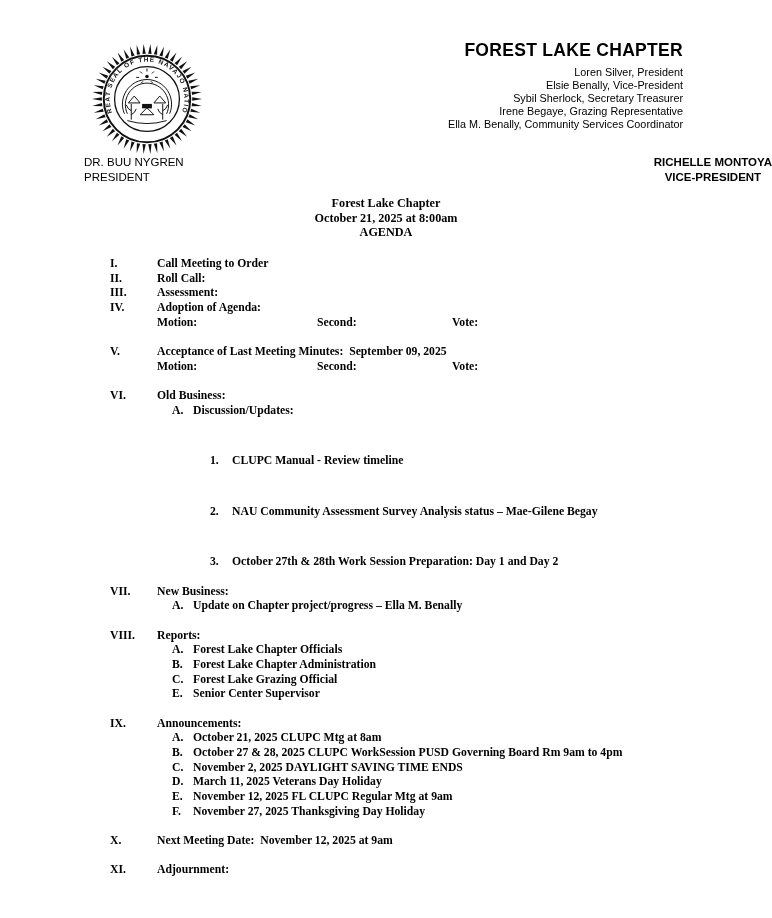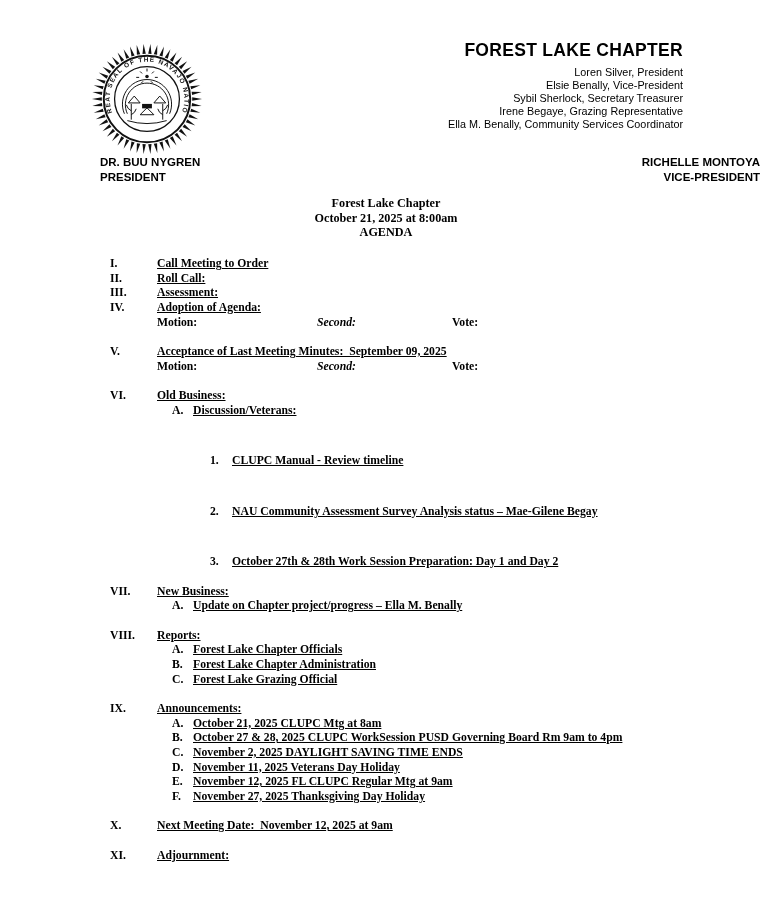--- a/index.html
+++ b/index.html
@@ -28,66 +28,66 @@
     font-size: 17.5px;
     font-weight: bold;
     letter-spacing: 0.3px;
     margin-bottom: 5px;
     white-space: nowrap;
   }
   .officer { font-size: 10.8px; line-height: 13px; white-space: nowrap; }
 
   .president-block {
     position: absolute;
-    left: 100px;
+    left: 84px;
     top: 155px;
+    font-family: "Liberation Sans", sans-serif;
+    font-size: 11.5px;
+    font-weight: normal;
+    line-height: 14.5px;
+    white-space: nowrap;
+  }
+  .vp-block {
+    position: absolute;
+    right: 0px;
+    top: 155px;
+    text-align: center;
     font-family: "Liberation Sans", sans-serif;
     font-size: 11.5px;
     font-weight: bold;
     line-height: 14.5px;
     white-space: nowrap;
   }
-  .vp-block {
-    position: absolute;
-    right: 12px;
-    top: 155px;
-    text-align: right;
-    font-family: "Liberation Sans", sans-serif;
-    font-size: 11.5px;
-    font-weight: bold;
-    line-height: 14.5px;
-    white-space: nowrap;
-  }
 
   
   .main { position: absolute; top: 196px; left: 0; right: 0; }
 
   .title-block {
     text-align: center;
     font-weight: bold;
     font-size: 12.2px;
     line-height: 14.65px;
   }
 
   .agenda {
     margin: 17px 30px 0 110px;
     font-weight: bold;
     font-size: 11.7px;
     line-height: 14.65px;
   }
   .row { display: flex; }
   .rn { width: 47px; flex: none; }
   .cont { flex: 1; }
-  .t { white-space: pre-wrap; text-decoration: underline; }
+  .t { white-space: pre-wrap; }
   .letd { padding-left: 15px; }
   .lt { display: inline-block; width: 21px; }
   .numd { padding-left: 53px; margin-top: 36px; }
   .nm { display: inline-block; width: 22px; }
   .ml { display: inline-block; width: 160px; }
-  .ms { display: inline-block; width: 135px; font-style: italic; }
+  .ms { display: inline-block; width: 135px; }
   .sp { height: 14.65px; }
 </style>
 </head>
 <body>
 
 <div class="page">
 
   <svg class="seal" width="118" height="114" viewBox="0 0 120 116">
     <g fill="#111">
         <polygon points="106.0,56.3 106.0,59.7 116.0,58.0"></polygon>
@@ -229,21 +229,21 @@
 
       <div class="sp"></div>
 
       <div class="row">
         <span class="rn">VI.</span>
         <span class="cont t">Old Business:</span>
       </div>
       <div class="row">
         <span class="rn"></span>
         <span class="cont letd">
-          <span class="lt">A.</span><span class="t">Discussion/Veterans:</span>
+          <span class="lt">A.</span><span class="t">Discussion/Updates:</span>
         </span>
       </div>
       <div class="row">
         <span class="rn"></span>
         <span class="cont numd">
           <span class="nm">1.</span><span class="t">CLUPC Manual - Review timeline</span>
         </span>
       </div>
       <div class="row">
         <span class="rn"></span>
@@ -288,20 +288,26 @@
         <span class="cont letd">
           <span class="lt">B.</span><span class="t">Forest Lake Chapter Administration</span>
         </span>
       </div>
       <div class="row">
         <span class="rn"></span>
         <span class="cont letd">
           <span class="lt">C.</span><span class="t">Forest Lake Grazing Official</span>
         </span>
       </div>
+      <div class="row">
+        <span class="rn"></span>
+        <span class="cont letd">
+          <span class="lt">E.</span><span class="t">Senior Center Supervisor</span>
+        </span>
+      </div>
 
       <div class="sp"></div>
 
       <div class="row">
         <span class="rn">IX.</span>
         <span class="cont t">Announcements:</span>
       </div>
       <div class="row">
         <span class="rn"></span>
         <span class="cont letd">
@@ -316,21 +322,21 @@
       </div>
       <div class="row">
         <span class="rn"></span>
         <span class="cont letd">
           <span class="lt">C.</span><span class="t">November 2, 2025 DAYLIGHT SAVING TIME ENDS</span>
         </span>
       </div>
       <div class="row">
         <span class="rn"></span>
         <span class="cont letd">
-          <span class="lt">D.</span><span class="t">November 11, 2025 Veterans Day Holiday</span>
+          <span class="lt">D.</span><span class="t">March 11, 2025 Veterans Day Holiday</span>
         </span>
       </div>
       <div class="row">
         <span class="rn"></span>
         <span class="cont letd">
           <span class="lt">E.</span><span class="t">November 12, 2025 FL CLUPC Regular Mtg at 9am</span>
         </span>
       </div>
       <div class="row">
         <span class="rn"></span>

